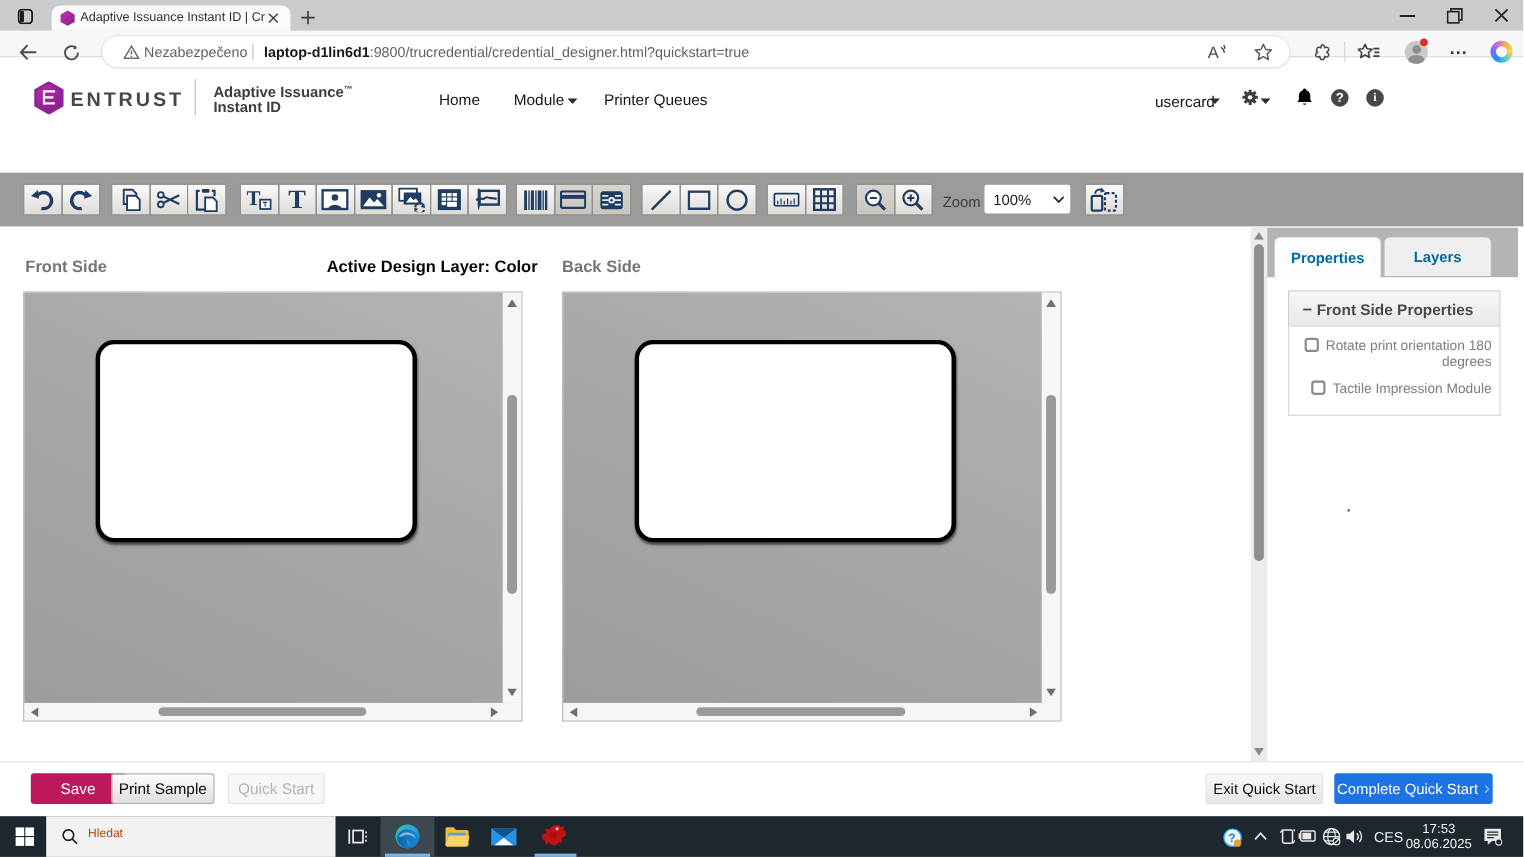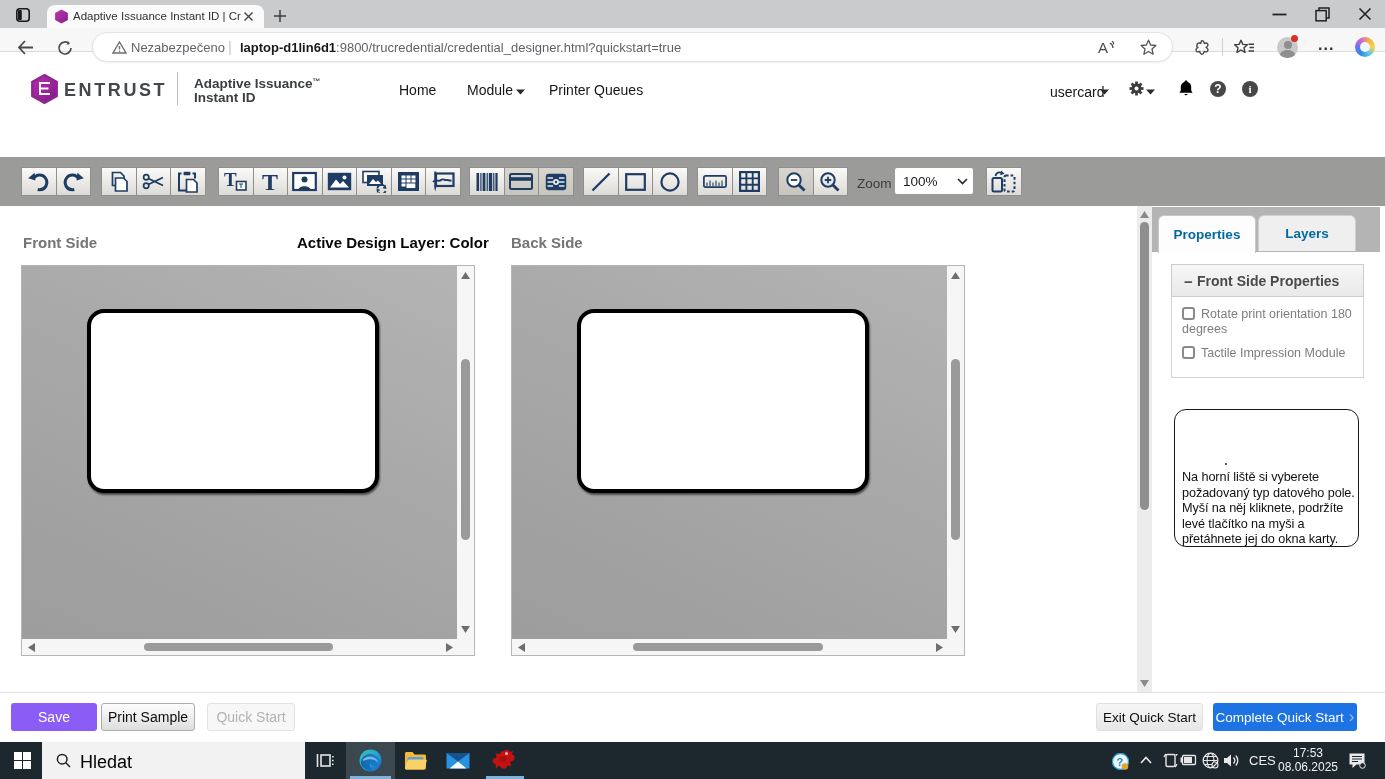--- a/index.html
+++ b/index.html
@@ -39,21 +39,21 @@
 .vthumb { position:absolute; left:4px; width:9px; border-radius:5px; background:#9a9a9a; }
 .hthumb { position:absolute; top:4px; height:8px; border-radius:5px; background:#9a9a9a; }
 .arr { position:absolute; }
 
 
 #tabstrip { left:1152px; top:207px; width:228px; height:45px; background:#b4b4b4; }
 .ptab { position:absolute; top:8px; height:37px; font-weight:bold; font-size:13.5px; color:#0369a1; display:flex; align-items:center; justify-content:center; border-radius:6px 6px 0 0;text-align:center; }
 #accord { left:1171px; top:264px; width:193px; height:33px; background:linear-gradient(#f7f7f7,#e9e9e9); border:1px solid #cccccc; }
 #accbody { left:1171px; top:297px; width:193px; height:81px; background:#fff; border:1px solid #d4d4d4; border-top:none; }
 .cb { display:inline-block; width:13px; height:13px; border:2px solid #8a8a8a; border-radius:3px; background:#fff; vertical-align:-2px; margin-right:6px; }
-.cblabel { font-size:12.5px; color:#7d7d7d; line-height:15px; }
+.cblabel { font-size:12.5px; color:#7d7d7d; line-height:15px;text-align:right; }
 #tooltip { left:1174px; top:409px; width:185px; height:138px; background:#fff; border:1px solid #1a1a1a; border-radius:12px; font-size:12.7px; color:#111; line-height:15.5px; padding:60px 4px 0 7px; letter-spacing:-0.1px; }
 
 
 #bottombar { left:0; top:692px; width:1385px; height:50px; background:#ffffff; border-top:1px solid #e2e2e2; }
 .btn { position:absolute; top:10px; height:28px; display:flex; align-items:center; justify-content:center; border-radius:3px; font-size:14px; white-space:nowrap; }
 
 
 #taskbar { left:0; top:742px; width:1385px; height:37px; background:#1d272e; }
 </style>
 </head>
@@ -457,48 +457,45 @@
 <div class="abs ptab" style="left:1158px;top:215px;width:98px;height:38px;background:#fdfdfd;border:1px solid #c8c8c8;border-bottom:none">Properties</div>
 <div class="abs ptab" style="left:1258px;top:215px;width:98px;height:36px;background:#efefef;border:1px solid #cfcfcf;border-bottom:none">Layers</div>
 <div class="abs" id="accord">
   <span class="abs" style="left:12px;top:8px;font-size:15px;font-weight:bold;color:#4a4a4a">−</span>
   <span class="abs" style="left:25px;top:8px;font-size:14px;font-weight:bold;color:#4a4a4a">Front Side Properties</span>
 </div>
 <div class="abs" id="accbody">
   <div class="abs cblabel" style="left:10px;top:10px;width:174px"><span class="cb"></span>Rotate print orientation 180<br>degrees</div>
   <div class="abs cblabel" style="left:10px;top:49px;width:174px"><span class="cb"></span>Tactile Impression Module</div>
 </div>
-<div class="abs" id="tooltip">
-      <div style="white-space:nowrap">Na horní liště si vyberete<br>požadovaný typ datového pole.<br>Myší na něj kliknete, podržíte<br>levé tlačítko na myši a<br>přetáhnete jej do okna karty.</div>
-    </div>
 <div class="abs" style="left:1225px;top:463px;width:2px;height:2px;background:#555"></div>
 
 <div class="abs" id="bottombar">
-  <div class="btn" style="left:11px;width:86px;background:#8b5cf6;color:#fff">Save</div>
+  <div class="btn" style="left:28px;width:86px;background:#be185d;color:#fff">Save</div>
   <div class="btn" style="left:101px;width:94px;background:linear-gradient(#fdfdfd,#dedede);border:1px solid #adadad;color:#0d0d0d">Print Sample</div>
   <div class="btn" style="left:207px;width:88px;background:#f7f7f7;border:1px solid #e3e3e3;color:#b3b3b3">Quick Start</div>
   <div class="btn" style="left:1096px;width:107px;background:linear-gradient(#f7f7f7,#e6e6e6);border:1px solid #e0e0e0;color:#0d0d0d;font-size:13.5px">Exit Quick Start</div>
   <div class="btn" style="left:1213px;width:144px;background:#1d72e4;color:#fff;font-size:13.5px;white-space:nowrap">Complete Quick Start <span style="font-size:17px;margin-left:5px;color:#9dbff0">›</span></div>
 </div>
 
 <div class="abs" id="taskbar">
   <svg class="abs" style="left:14px;top:10px" width="17" height="17" viewBox="0 0 17 17">
         <g fill="#fff">
           <rect x="0" y="0" width="8" height="8"></rect>
           <rect x="9" y="0" width="8" height="8"></rect>
           <rect x="0" y="9" width="8" height="8"></rect>
           <rect x="9" y="9" width="8" height="8"></rect>
         </g>
       </svg>
   <div class="abs" style="left:42px;top:0;width:263px;height:37px;background:#f2f2f2">
     <svg class="abs" style="left:14px;top:11px" width="15" height="15" viewBox="0 0 15 15">
           <circle cx="6.2" cy="6.2" r="4.8" fill="none" stroke="#1e1e1e" stroke-width="1.5"></circle>
           <path d="M9.8 9.8 L14 14" stroke="#1e1e1e" stroke-width="1.5"></path>
         </svg>
-    <span class="abs" style="left:38px;top:10px;font-size:18px;color:#000000">Hledat</span>
+    <span class="abs" style="left:38px;top:10px;font-size:11px;color:#c2410c">Hledat</span>
   </div>
   <svg class="abs" style="left:316px;top:10px" width="18" height="17" viewBox="0 0 18 17">
         <path d="M1.5 2 v13" stroke="#e6e6e6" stroke-width="1.6"></path>
         <rect x="5" y="3" width="9" height="11" fill="none" stroke="#e6e6e6" stroke-width="1.6"></rect>
         <path d="M16.8 4 v1.6 M16.8 7.7 v1.6 M16.8 11.4 v1.6" stroke="#e6e6e6" stroke-width="1.6"></path>
       </svg>
   <div class="abs" style="left:346px;top:0;width:49px;height:37px;background:#3c4850"></div>
   <svg class="abs" style="left:359px;top:7px" width="23" height="23" viewBox="0 0 23 23">
     <defs>
           <linearGradient id="edg1" x1="0" y1="0" x2="1" y2="1">

